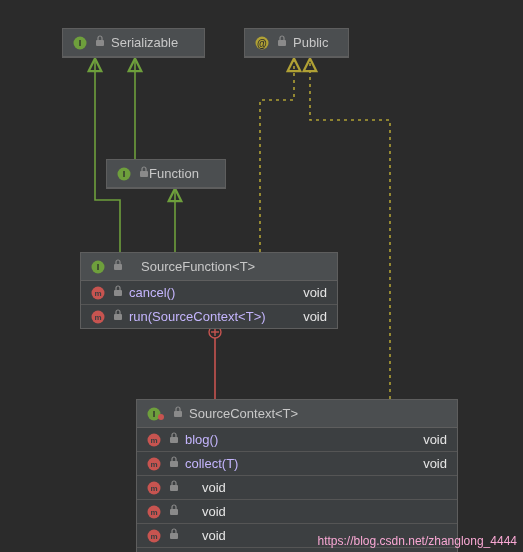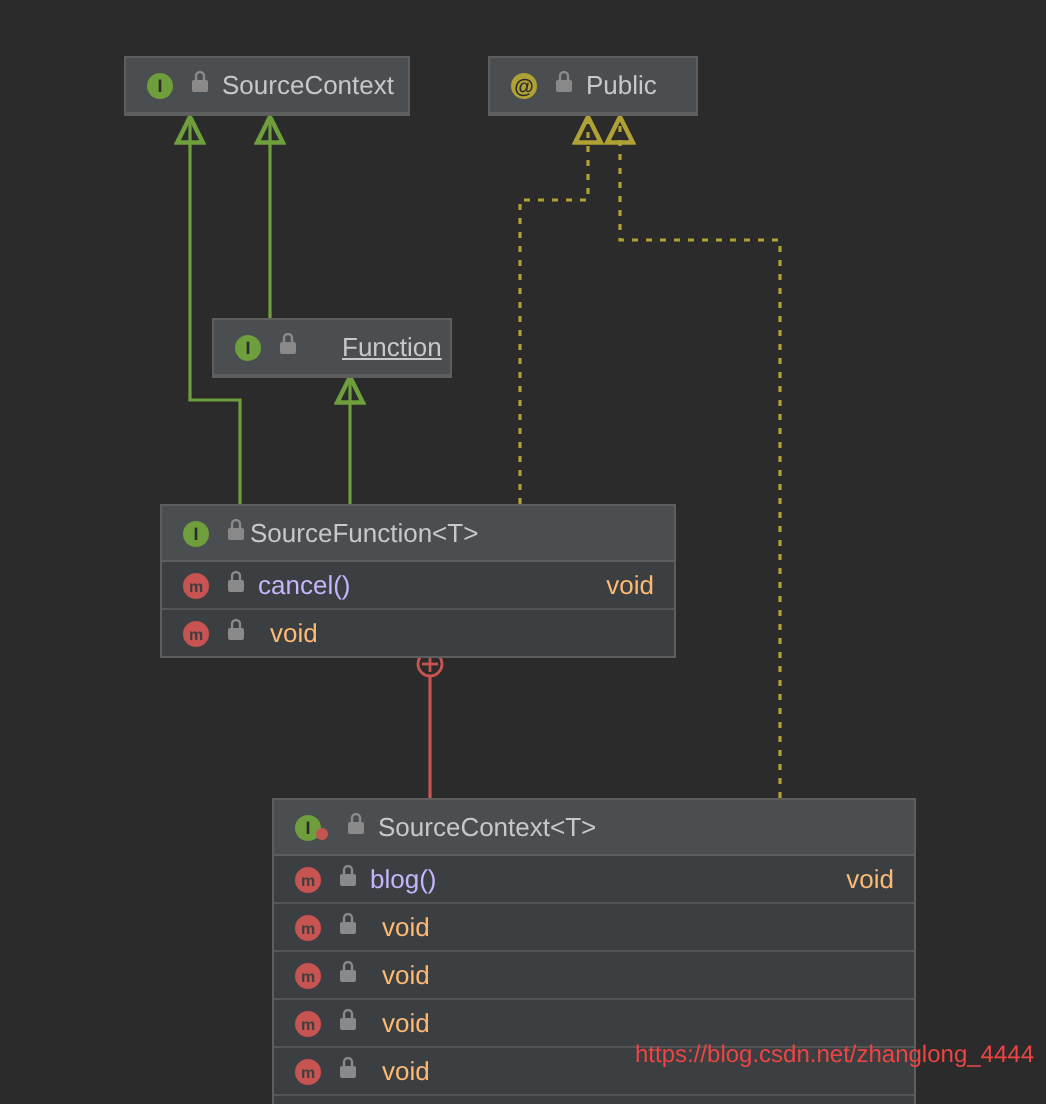--- a/index.html
+++ b/index.html
@@ -43,26 +43,26 @@
   align-items: center;
   padding: 4px 10px;
   border-top: 1px solid #555;
 }
 .row:first-of-type { border-top: none; }
 .member-icon {
   margin-right: 6px;
   display: inline-flex;
 }
 .mname { flex: 1; color: #c4b5fd; }
-.mtype { color: #fdba74; margin-left: 12px; }
+.mtype { color: #e5e5e5; margin-left: 23px; }
 .watermark {
   position: absolute;
   right: 6px;
-  bottom: 18px;
-  color: #ef4444;
+  bottom: 4px;
+  color: #f9a8d4;
   font-size: 12px;
 }
 .small-lock { margin-left: 2px; }
 </style>
 </head>
 <body>
 
 <svg class="connectors">
 
   <defs>
@@ -97,21 +97,21 @@
           <circle cx="7" cy="7" r="6.5" fill="#6e9f3c"></circle>
           <text x="7" y="10" text-anchor="middle" font-size="9" fill="#2b2b2b" font-weight="bold">I</text>
         </svg>
     </span>
     <span class="small-lock">
       <svg width="10" height="12">
           <rect x="1" y="5" width="8" height="6" rx="1" fill="#8a8a8a"></rect>
           <path d="M3,5 V3 a2,2 0 0 1 4,0 V5" fill="none" stroke="#8a8a8a" stroke-width="1.2"></path>
         </svg>
     </span>
-    <span class="title-text" style="margin-left:6px;">SourceContext</span>
+    <span class="title-text" style="margin-left:6px;">Serializable</span>
   </div>
 </div>
 
 <div class="box" style="left:244px; top:28px; width:105px;">
   <div class="box-header">
     <span class="lock-icon">
       <svg width="14" height="14">
           <circle cx="7" cy="7" r="6.5" fill="#b0a135"></circle>
           <text x="7" y="10.5" text-anchor="middle" font-size="10" fill="#2b2b2b" font-weight="bold">@</text>
         </svg>
@@ -133,39 +133,39 @@
           <circle cx="7" cy="7" r="6.5" fill="#6e9f3c"></circle>
           <text x="7" y="10" text-anchor="middle" font-size="9" fill="#2b2b2b" font-weight="bold">I</text>
         </svg>
     </span>
     <span class="small-lock">
       <svg width="10" height="12">
           <rect x="1" y="5" width="8" height="6" rx="1" fill="#8a8a8a"></rect>
           <path d="M3,5 V3 a2,2 0 0 1 4,0 V5" fill="none" stroke="#8a8a8a" stroke-width="1.2"></path>
         </svg>
     </span>
-    <span class="title-text" style="margin-left:22px;text-decoration:underline;">Function</span>
+    <span class="title-text" style="margin-left:0;">Function</span>
   </div>
 </div>
 
 <div class="box" style="left:80px; top:252px; width:258px;">
   <div class="box-header">
     <span class="lock-icon">
       <svg width="14" height="14">
           <circle cx="7" cy="7" r="6.5" fill="#6e9f3c"></circle>
           <text x="7" y="10" text-anchor="middle" font-size="9" fill="#2b2b2b" font-weight="bold">I</text>
         </svg>
     </span>
     <span class="small-lock">
       <svg width="10" height="12">
           <rect x="1" y="5" width="8" height="6" rx="1" fill="#8a8a8a"></rect>
           <path d="M3,5 V3 a2,2 0 0 1 4,0 V5" fill="none" stroke="#8a8a8a" stroke-width="1.2"></path>
         </svg>
     </span>
-    <span class="title-text" style="margin-left:2px;text-align:center;">SourceFunction&lt;T&gt;</span>
+    <span class="title-text" style="margin-left:18px;text-align:center;">SourceFunction&lt;T&gt;</span>
   </div>
   <div>
     <div class="row">
       <span class="member-icon">
           <svg width="14" height="14">
             <circle cx="7" cy="7" r="6.5" fill="#c75450"></circle>
             <text x="7" y="10" text-anchor="middle" font-size="8" fill="#3c3f41" font-weight="bold">m</text>
           </svg>
         </span>
       <span class="small-lock"><svg width="10" height="12">
@@ -179,20 +179,21 @@
       <span class="member-icon">
           <svg width="14" height="14">
             <circle cx="7" cy="7" r="6.5" fill="#c75450"></circle>
             <text x="7" y="10" text-anchor="middle" font-size="8" fill="#3c3f41" font-weight="bold">m</text>
           </svg>
         </span>
       <span class="small-lock"><svg width="10" height="12">
             <rect x="1" y="5" width="8" height="6" rx="1" fill="#8a8a8a"></rect>
             <path d="M3,5 V3 a2,2 0 0 1 4,0 V5" fill="none" stroke="#8a8a8a" stroke-width="1.2"></path>
           </svg></span>
+      <span class="mname" style="margin-left:6px;">run(SourceContext&lt;T&gt;)</span>
       <span class="mtype">void</span>
     </div>
   </div>
 </div>
 
 <div class="box" style="left:136px; top:399px; width:322px;">
   <div class="box-header">
     <span class="lock-icon">
       <svg width="14" height="14">
           <circle cx="7" cy="7" r="6.5" fill="#6e9f3c"></circle>
@@ -229,20 +230,21 @@
       <span class="member-icon">
           <svg width="14" height="14">
             <circle cx="7" cy="7" r="6.5" fill="#c75450"></circle>
             <text x="7" y="10" text-anchor="middle" font-size="8" fill="#3c3f41" font-weight="bold">m</text>
           </svg>
         </span>
       <span class="small-lock"><svg width="10" height="12">
             <rect x="1" y="5" width="8" height="6" rx="1" fill="#8a8a8a"></rect>
             <path d="M3,5 V3 a2,2 0 0 1 4,0 V5" fill="none" stroke="#8a8a8a" stroke-width="1.2"></path>
           </svg></span>
+      <span class="mname" style="margin-left:6px;">collect(T)</span>
       <span class="mtype">void</span>
     </div>
     <div class="row">
       <span class="member-icon">
           <svg width="14" height="14">
             <circle cx="7" cy="7" r="6.5" fill="#c75450"></circle>
             <text x="7" y="10" text-anchor="middle" font-size="8" fill="#3c3f41" font-weight="bold">m</text>
           </svg>
         </span>
       <span class="small-lock"><svg width="10" height="12">

